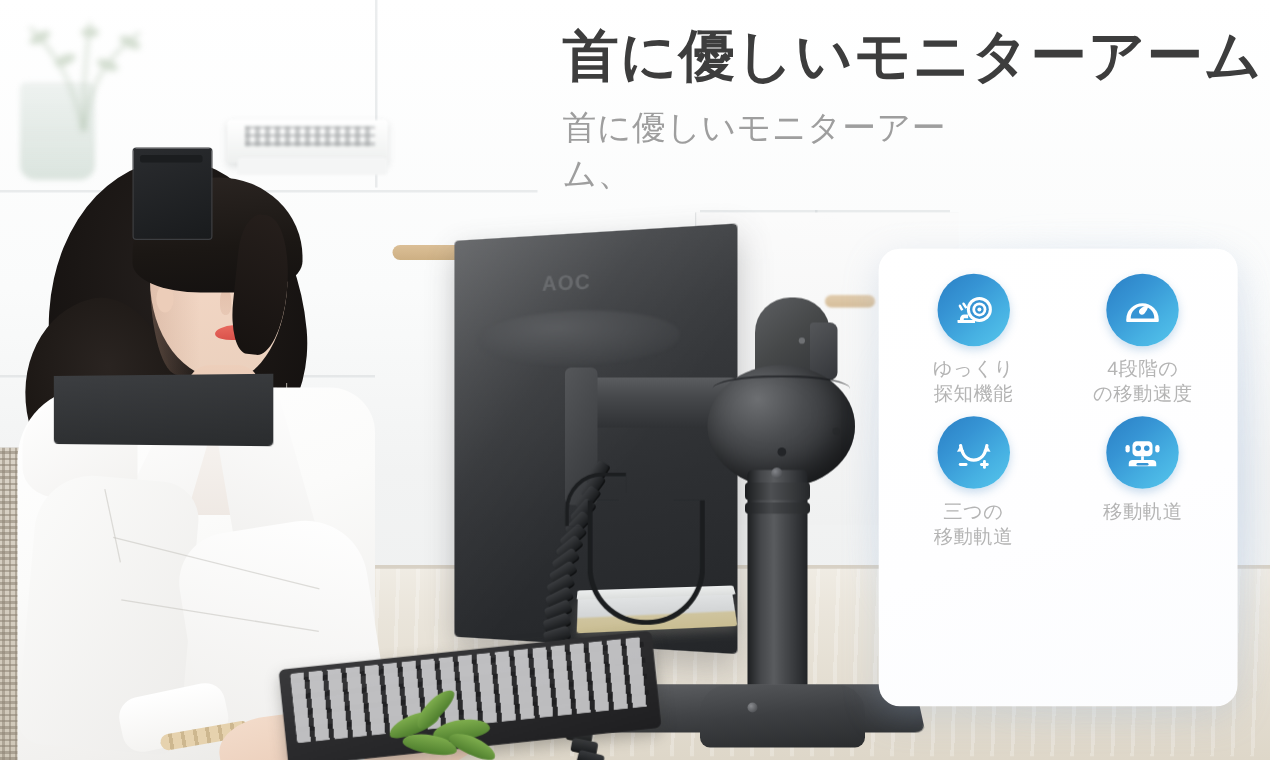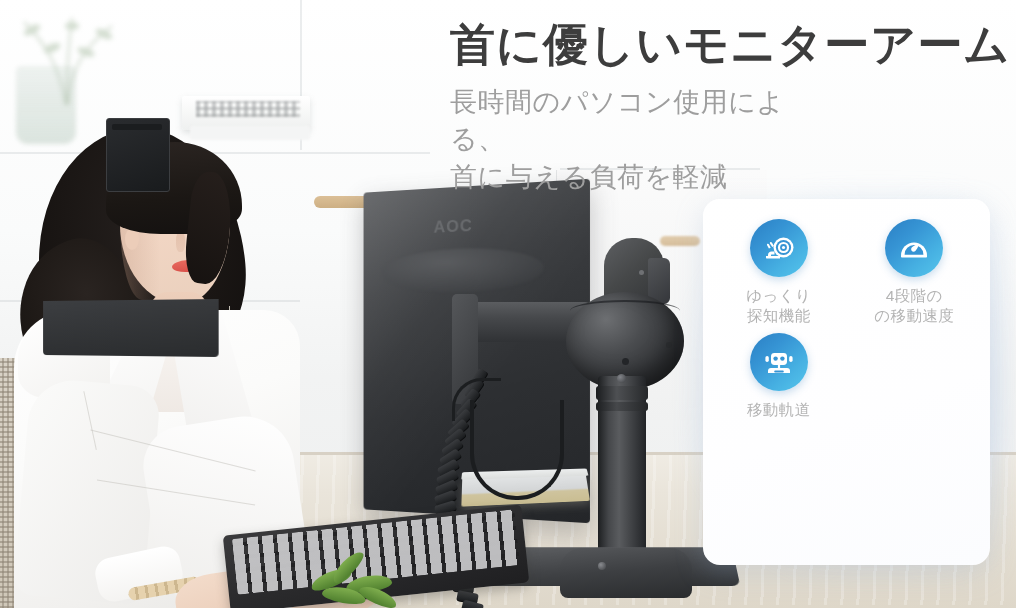--- a/index.html
+++ b/index.html
@@ -538,22 +538,21 @@
       <div class="leaf l1"></div>
       <div class="leaf l2"></div>
       <div class="leaf l3"></div>
       <div class="leaf l4"></div>
       <div class="leaf l5"></div>
     </div>
   </div>
 
   <div class="headline">首に優しいモニターアーム</div>
   <div class="subline">
-    <div>長時間のパソコン使用による、</div>
-    <div>首に与える負荷を軽減</div>
+    <div>首に優しいモニターアーム、</div>
   </div>
 
   <div class="panel-glow"></div>
   <div class="panel"></div>
   <div class="grid">
 
     <div class="cell">
       <div class="ic">
         <svg width="36" height="36" viewBox="0 0 36 36" fill="none">
           <g fill="#fff">
@@ -578,20 +577,34 @@
         <svg width="36" height="36" viewBox="0 0 36 36" fill="none">
           <path d="M5 25.5a13 13 0 0 1 26 0v1.2a.8.8 0 0 1-.8.8H5.8a.8.8 0 0 1-.8-.8v-1.2z" fill="#fff"></path>
           <path d="M8.6 24.4a9.4 9.4 0 0 1 18.8 0v.4H8.6v-.4z" fill="#3694d4"></path>
           <path d="M22.4 14.6c.7.7-1.2 4.5-3 6.3-1.1 1.1-2.7 1.1-3.6 0-.9-1-.8-2.6.2-3.6 1.8-1.8 5.7-3.4 6.4-2.7z" fill="#fff"></path>
         </svg>
       </div>
       <div class="cap">4段階の
 の移動速度</div>
     </div>
 
+    <div class="cell">
+      <div class="ic">
+        <svg width="38" height="38" viewBox="0 0 38 38" fill="none">
+          <path d="M8.5 13.5C9.6 21 13.8 25 19 25s9.4-4 10.5-11.5" stroke="#fff" stroke-width="2.6" stroke-linecap="round" fill="none"></path>
+          <path d="M8.4 13.2 5.6 18.4l5.8-.5z" fill="#fff"></path>
+          <path d="M29.6 13.2l2.8 5.2-5.8-.5z" fill="#fff"></path>
+          <rect x="7" y="27.4" width="7" height="2.3" rx="1.1" fill="#fff"></rect>
+          <rect x="24" y="27.4" width="7" height="2.3" rx="1.1" fill="#fff"></rect>
+          <rect x="26.4" y="25" width="2.3" height="7" rx="1.1" fill="#fff"></rect>
+        </svg>
+      </div>
+      <div class="cap">三つの
+移動軌道</div>
+    </div>
 
 
     <div class="cell">
       <div class="ic">
         <svg width="36" height="36" viewBox="0 0 36 36" fill="none">
           <g fill="#fff">
             <rect x="10" y="9" width="16" height="12" rx="3.4"></rect>
             <rect x="4.4" y="12" width="3.4" height="6" rx="1.7"></rect>
             <rect x="28.2" y="12" width="3.4" height="6" rx="1.7"></rect>
             <rect x="16.9" y="21" width="2.2" height="3"></rect>

